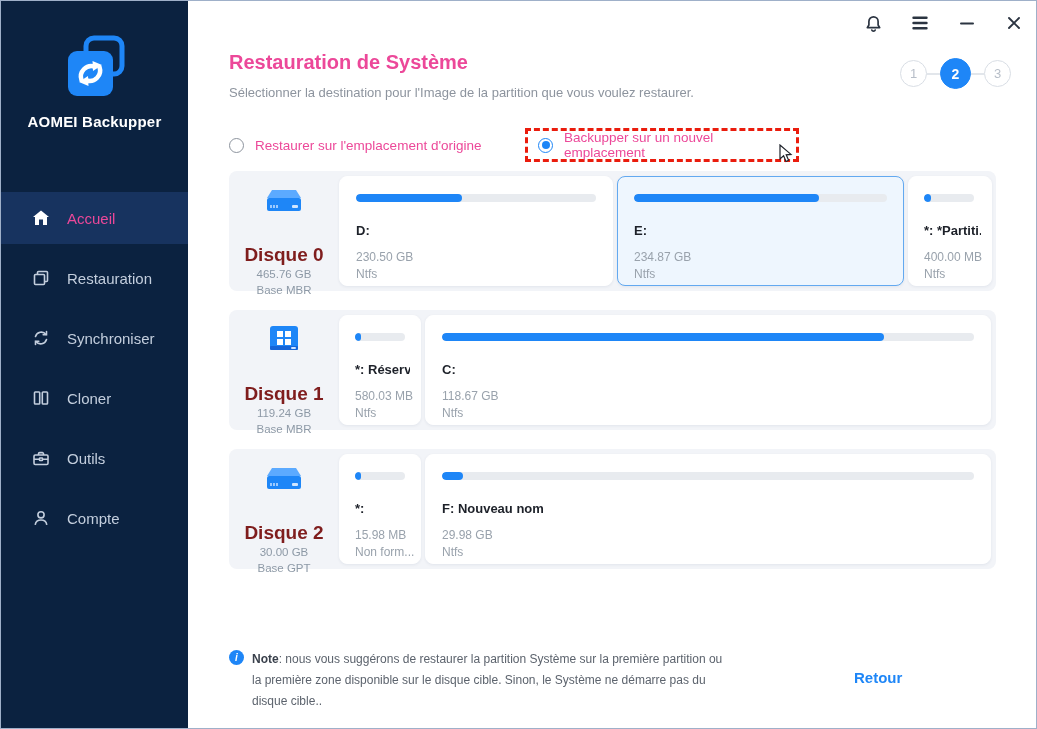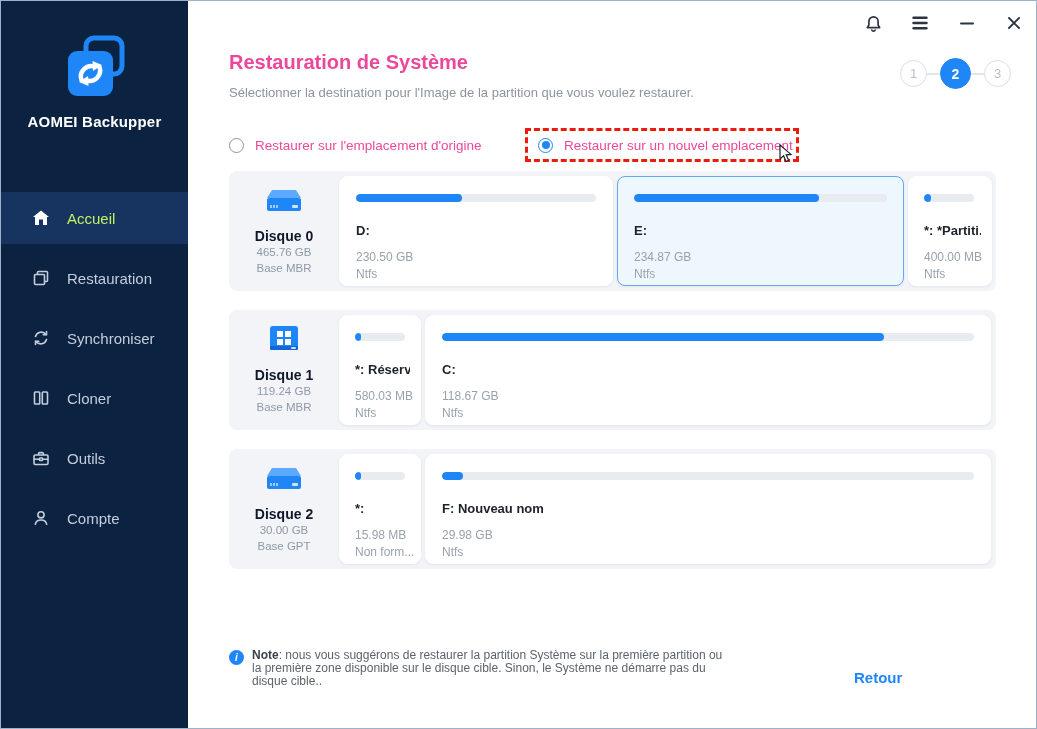--- a/index.html
+++ b/index.html
@@ -7,21 +7,21 @@
   body { font-family:"Liberation Sans", sans-serif; }
   .window{ position:relative; width:1037px; height:729px; background:#fff; border:1px solid #9fb0c9; overflow:hidden; }
 
   
   .sidebar{ position:absolute; left:0; top:0; width:187px; height:100%; background:#0b2240; }
   .brand{ text-align:center; padding-top:34px; }
   .brand-name{ color:#fff; font-size:15px; font-weight:bold; margin-top:10px; letter-spacing:.2px; }
   .nav{ margin-top:62px; }
   .nav-item{ display:flex; align-items:center; height:52px; padding-left:30px; color:#c3cedd; font-size:15px; cursor:pointer; margin-bottom:8px; }
   .nav-item .nav-icon{ width:20px; height:20px; margin-right:16px; display:inline-flex; }
-  .nav-item.active{ background:#17335f; color:#bef264; }
+  .nav-item.active{ background:#17335f; color:#ec4899; }
   .nav-item.active .nav-icon{ color:#fff; }
   .nav-icon{ color:#c3cedd; }
 
   
   .main{ position:absolute; left:187px; top:0; width:850px; height:100%; background:#fff; }
 
   .controls{ position:absolute; top:11px; right:13px; display:flex; align-items:center; gap:25px; }
   .ctrl{ width:22px; height:22px; display:flex; align-items:center; justify-content:center; color:#2b3441; cursor:pointer; }
 
   .page-title{ position:absolute; left:41px; top:50px; font-size:20px; font-weight:bold; color:#ec4899; }
@@ -41,39 +41,39 @@
   .radio-circle.on::after{ content:""; position:absolute; left:2.5px; top:2.5px; width:8px; height:8px; border-radius:50%; background:#1e86f7; }
   .radio-label{ font-size:13.5px; color:#ec4899; }
   .annotation-radio{ position:absolute; left:296px; top:0px; width:274px; height:34px; border:3px dashed #ea1c0d; display:flex; align-items:center; padding-left:10px; }
 
   .cursor-arrow{ position:absolute; left:549px; top:16px; z-index:5; }
 
   
   .rows{ position:absolute; left:41px; top:170px; width:767px; }
   .disk-row{ background:#f2f4f8; border-radius:8px; height:120px; display:flex; margin-bottom:19px; }
   .disk-info{ width:110px; flex:0 0 auto; text-align:center; padding-top:12px; }
-  .disk-name{ font-size:14px; font-weight:bold; color:#0f172a; margin-top:3px; }
+  .disk-name{ font-size:19px; font-weight:bold; color:#7f1d1d; margin-top:19px; }
   .disk-meta{ font-size:11.5px; color:#8d99a6; line-height:16px; }
   .parts{ flex:1; display:flex; gap:4px; padding:5px 5px 5px 0; }
   .part{ background:#fff; border-radius:8px; padding:17px 16px 0 16px; box-shadow:0 1px 3px rgba(20,40,80,.07); border:1px solid #fff; cursor:pointer; }
   .part.selected{ background:#eef6fe; border:1px solid #63a9f0; }
   .bar{ height:8px; border-radius:4px; background:#e8ebef; margin-bottom:21px; overflow:hidden; }
   .bar.small{ width:50px; }
   .bar-fill{ height:100%; background:#1e86f7; border-radius:4px; }
   .p-label{ font-size:13px; font-weight:bold; color:#1d2129; margin-bottom:11px; white-space:nowrap; overflow:hidden; }
   .p-meta{ font-size:12px; color:#99a2ac; line-height:17px; white-space:nowrap; }
   .w274{ width:274px; flex:0 0 auto; } .w287{ width:287px; flex:0 0 auto; }
   .w84{ width:84px; flex:0 0 auto; padding-left:15px; padding-right:10px; }
   .w82{ width:82px; flex:0 0 auto; padding-left:15px; padding-right:10px; }
   .grow{ flex:1; }
 
   
   .note{ position:absolute; left:41px; top:648px; width:505px; display:flex; }
   .note-icon{ width:15px; height:15px; border-radius:50%; background:#1e86f7; color:#fff; font-size:10px; font-weight:bold; font-style:italic; display:flex; align-items:center; justify-content:center; flex:0 0 auto; margin-right:8px; margin-top:1px; }
-  .note-text{ font-size:12px; color:#5c636d; line-height:13px; }
+  .note-text{ font-size:12px; color:#5c636d; line-height:21px; }
   .note-text b{ color:#3a414c; }
   .retour{ position:absolute; left:622px; top:668px; font-size:15px; font-weight:bold; color:#1e86f7; cursor:pointer;margin-left:44px; }
   .annotation-next{ position:absolute; left:703px; top:652px; width:112px; height:51px; border:3px dashed #ea1c0d; display:flex; align-items:center; justify-content:center; }
   .btn-next{ width:97px; height:35px; background:#1e86f7; border:none; border-radius:5px; color:#fff; font-size:14px; font-weight:bold; font-family:"Liberation Sans", sans-serif; cursor:pointer; }
 </style>
 </head>
 <body>
 
 <div class="window">
 
@@ -191,21 +191,21 @@
     </div>
 
     <div class="radio-row">
       <div class="radio-opt">
         <span class="radio-circle"></span>
         <span class="radio-label">Restaurer sur l'emplacement d'origine</span>
       </div>
       <div class="annotation-radio">
         <div class="radio-opt">
           <span class="radio-circle on"></span>
-          <span class="radio-label">Restaurer sur un nouvel emplacement</span>
+          <span class="radio-label">Backupper sur un nouvel emplacement</span>
         </div>
       </div>
       <span class="cursor-arrow">
         <svg width="15" height="20" viewBox="0 0 15 20">
             <path d="M2 1 L2 15 L5.6 11.8 L8 17.5 L10.6 16.3 L8.2 10.8 L13 10.4 Z" fill="#fff" stroke="#1d2129" stroke-width="1.2"></path>
           </svg>
       </span>
     </div>
 
     <div class="rows">

